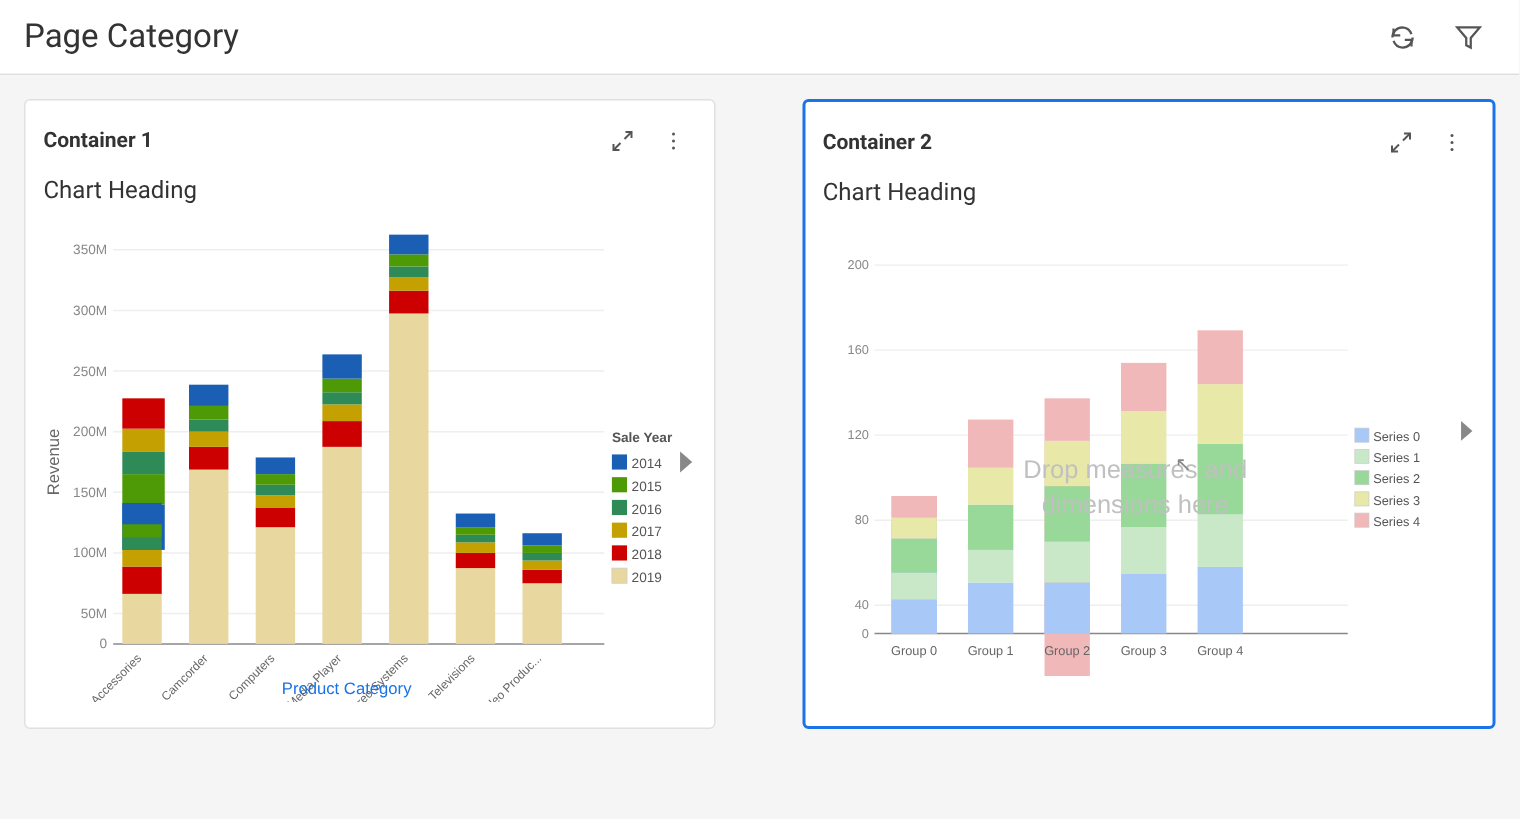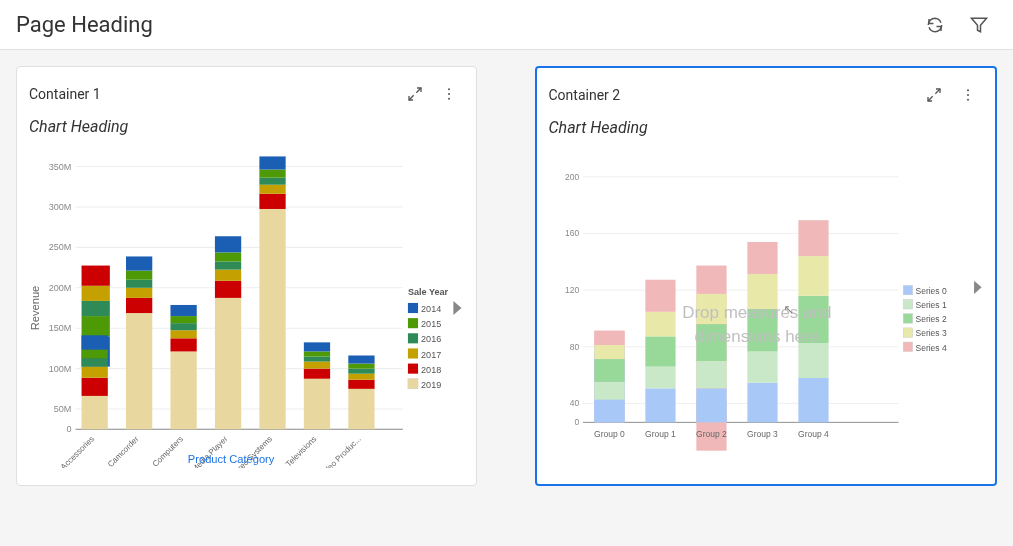--- a/index.html
+++ b/index.html
@@ -59,21 +59,21 @@
       margin-left: 42px;
     }
     .card-header {
       display: flex;
       align-items: center;
       justify-content: space-between;
       margin-bottom: 8px;
     }
     .card-title {
       font-size: 14px;
-      font-weight: 400;
+      font-weight: 700;
       color: #333;
     }
     .card-actions {
       display: flex;
       gap: 4px;
     }
     .card-icon-btn {
       width: 30px;
       height: 30px;
       border-radius: 50%;
@@ -83,36 +83,35 @@
       display: flex;
       align-items: center;
       justify-content: center;
       color: #666;
     }
     .chart-heading {
       font-size: 16px;
       font-weight: 400;
       color: #333;
       margin-bottom: 12px;
-      font-style: italic;
     }
     .chart-area {
       position: relative;
       width: 100%;
       height: 320px;
     }
     svg text {
       font-family: Arial, sans-serif;
     }
   </style>
 </head>
 <body>
 
 <div class="header">
-  <span class="header-title">Page Heading</span>
+  <span class="header-title">Page Category</span>
   <div class="header-actions">
     <button class="icon-btn" title="Refresh">
       <svg width="18" height="18" viewBox="0 0 24 24" fill="none" stroke="#555" stroke-width="2">
         <path d="M4 4v6h6"></path>
         <path d="M20 20v-6h-6"></path>
         <path d="M4.07 15A9 9 0 0 0 12 21a9 9 0 0 0 9-9"></path>
         <path d="M19.93 9A9 9 0 0 0 12 3a9 9 0 0 0-9 9"></path>
       </svg>
     </button>
     <button class="icon-btn" title="Filter">

